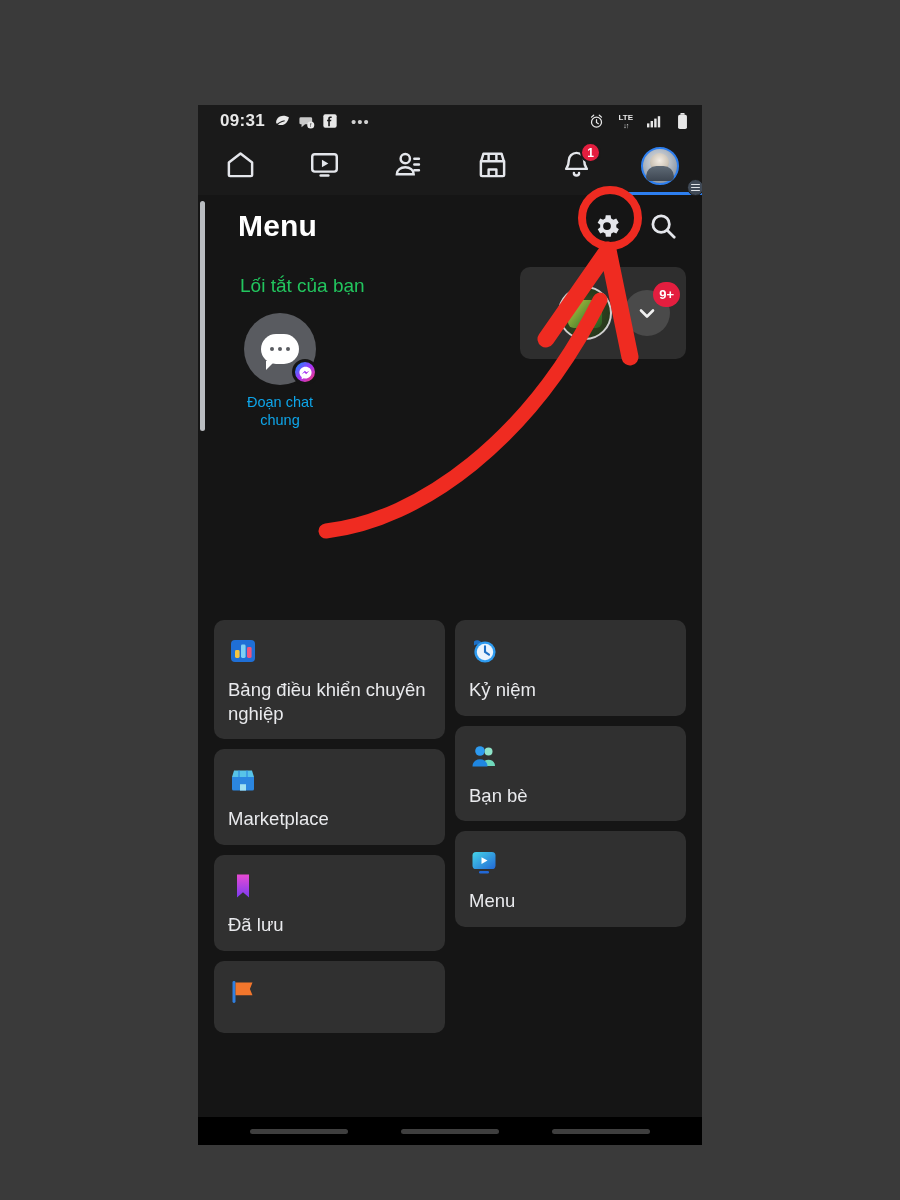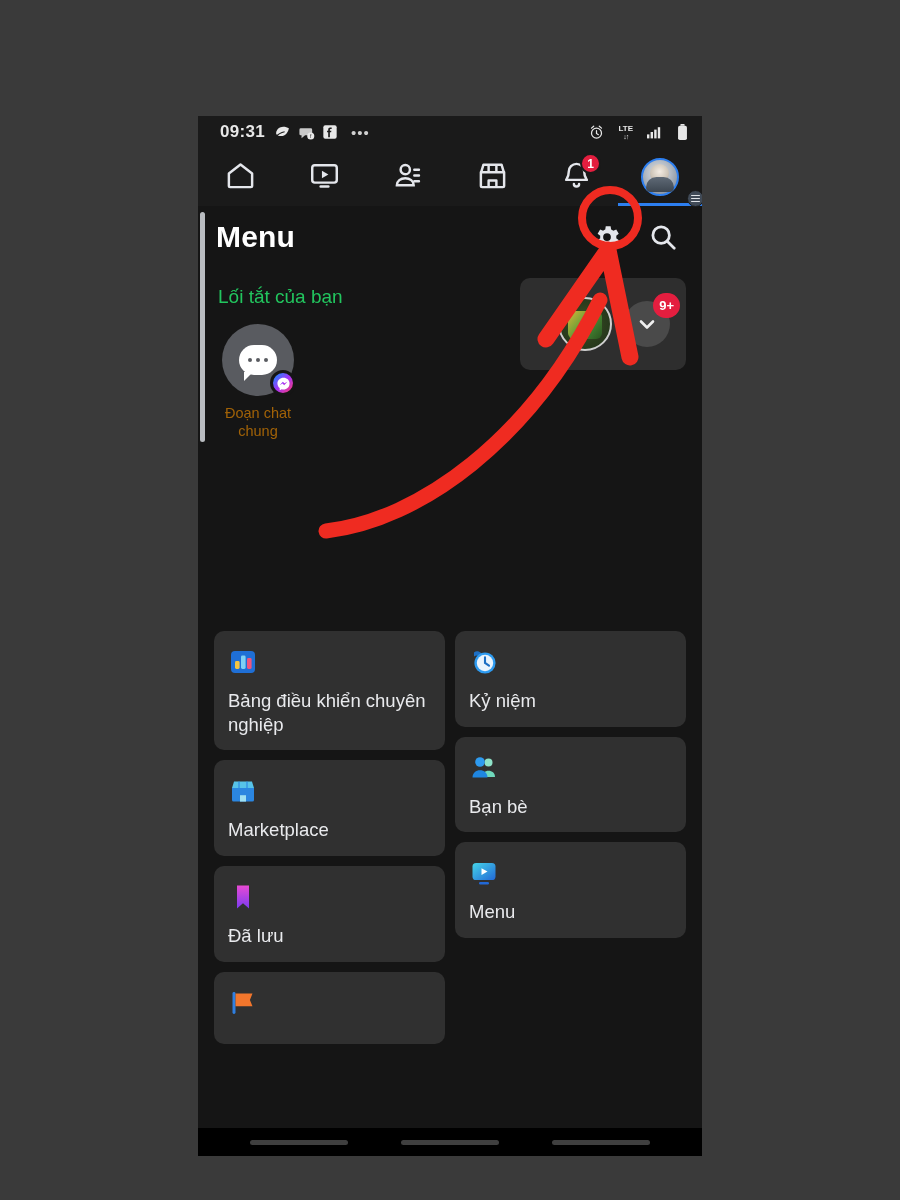--- a/index.html
+++ b/index.html
@@ -7,21 +7,21 @@
   body {
     background:#3a3a3a;
     font-family:"Liberation Sans", sans-serif;
     overflow:hidden;
     position:relative;
   }
 
   
   #phone-frame{
     position:absolute;
-    left:198px; top:116px;
+    left:198px; top:105px;
     width:504px; height:1040px;
     background:#1a1a1a;
     overflow:hidden;
   }
 
   
   #status-bar{
     height:32px;
     display:flex; align-items:center;
     padding:0 14px 0 22px;
@@ -94,20 +94,21 @@
     width:84px; height:3px;
     background:#2d7ff0;
   }
 
   
   #screen{
     position:absolute;
     top:90px; left:0; right:0; bottom:28px;
     background:#151515;
     overflow:hidden;
+    padding-left:22px;
   }
   #scroll-indicator{
     position:absolute;
     left:2px; top:6px;
     width:5px; height:230px;
     background:#b9bcc0;
     border-radius:3px;
     z-index:5;
   }
 
@@ -183,21 +184,21 @@
   .sc-bubble i{ width:4.5px; height:4.5px; border-radius:50%; background:#595b60; display:block; z-index:2; }
   .sc-app-badge{
     position:absolute; right:-2px; bottom:0;
     width:26px; height:26px; border-radius:50%;
     background:linear-gradient(135deg,#0695ff 0%,#a334fa 50%,#ff3b6b 100%);
     border:3px solid #151515;
     display:flex; align-items:center; justify-content:center;
   }
   .sc-label{
     margin-top:8px; text-align:center;
-    color:#a16207; font-size:14.5px; line-height:1.25;
+    color:#0ea5e9; font-size:14.5px; line-height:1.25;
   }
 
   
   #tiles{
     position:absolute;
     left:0; right:0; top:425px; bottom:0;
     display:flex; gap:10px;
     padding:0 16px;
     justify-content:flex-end;
   }

